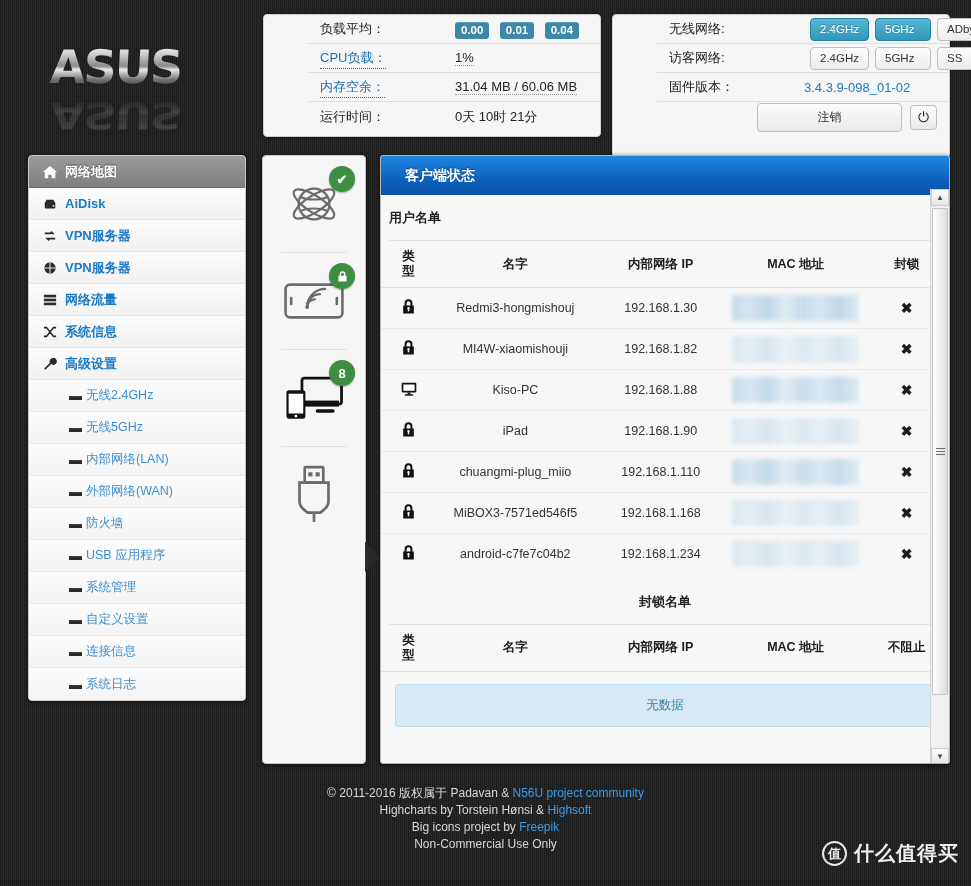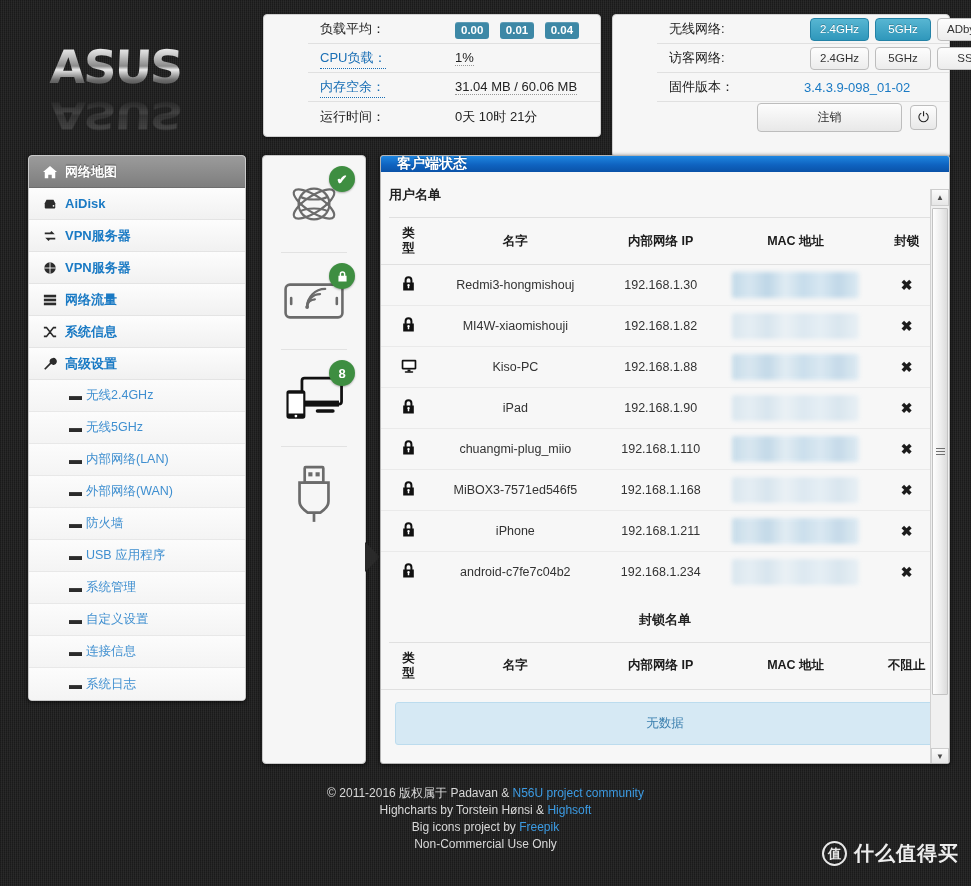--- a/index.html
+++ b/index.html
@@ -59,21 +59,21 @@
   .pval.link { color:#1a7ac4; }
 
   .badge {
     display:inline-block; background:#3d88a6; color:#fff;
     font-size:11.5px; font-weight:700; border-radius:3px;
     padding:2px 6px; margin-right:6px; line-height:13px;
     box-shadow: inset 0 1px 0 rgba(255,255,255,.18);
   }
 
   .wbtn {
-    display:inline-block; min-width:56px; text-align:center;
+    display:inline-block; min-width:56px; text-align:left;
     font-size:11.5px; padding:4px 9px; border-radius:4px;
     border:1px solid #bdbdbd; background:linear-gradient(180deg,#fdfdfd,#ececec);
     color:#333; margin-left:6px; cursor:pointer; line-height:13px;
   }
   .wbtn.on {
     background:linear-gradient(180deg,#57b6d2,#2f97bb);
     border-color:#2382a6; color:#fff; text-shadow:0 -1px 0 rgba(0,0,0,.25);
   }
   .wbtn-row { flex:1; display:flex; justify-content:flex-end; padding-right:2px;}
 
@@ -137,23 +137,23 @@
     border-left:15px solid #2a2a2a;
   }
 
   
   #main {
     position:absolute; left:380px; top:155px; width:570px; height:609px;
     background:#f7f7f7; border:1px solid #b5b5b5; border-radius:3px;
     box-shadow:0 1px 4px rgba(0,0,0,.6); overflow:hidden;
   }
   .main-header {
-    height:16px; background:linear-gradient(180deg,#1e86e0 0%,#0f63c0 55%,#0a52a8 100%);
+    height:39px; background:linear-gradient(180deg,#1e86e0 0%,#0f63c0 55%,#0a52a8 100%);
     color:#fff; font-size:14px; font-weight:700; display:flex; align-items:center;
-    padding-left:16px; text-shadow:0 -1px 1px rgba(0,0,0,.3);
+    padding-left:24px; text-shadow:0 -1px 1px rgba(0,0,0,.3);
   }
   .main-body { position:relative; height:576px; }
 
   .section-title {
     font-size:13px; font-weight:700; color:#222;
     padding:14px 0 13px; border-bottom:1px solid #e0e0e0; margin:0 8px;
   }
   table.ctbl { width:100%; border-collapse:collapse; table-layout:fixed; }
   table.ctbl th {
     font-size:12.5px; font-weight:700; color:#1c1c1c;
@@ -561,35 +561,20 @@
             <td><span class="xmark">✖</span></td>
           </tr>
           <tr>
             <td>
               <svg class="ico-lock" width="17" height="17" viewBox="0 0 16 16">
                   <path fill="#111" d="M4.3 7V4.9a3.7 3.7 0 0 1 7.4 0V7H13v7.5H3V7zm1.9 0h3.6V4.9a1.8 1.8 0 0 0-3.6 0z"></path>
                   <rect x="7.3" y="9.3" width="1.4" height="3.2" fill="#fff"></rect>
                   <circle cx="8" cy="9.5" r="1.1" fill="#fff"></circle>
                 </svg>
             </td>
-            <td>iPhone</td>
-            <td>192.168.1.211</td>
-            <td>
-                <span class="macblur f3"></span>
-              </td>
-            <td><span class="xmark">✖</span></td>
-          </tr>
-          <tr>
-            <td>
-              <svg class="ico-lock" width="17" height="17" viewBox="0 0 16 16">
-                  <path fill="#111" d="M4.3 7V4.9a3.7 3.7 0 0 1 7.4 0V7H13v7.5H3V7zm1.9 0h3.6V4.9a1.8 1.8 0 0 0-3.6 0z"></path>
-                  <rect x="7.3" y="9.3" width="1.4" height="3.2" fill="#fff"></rect>
-                  <circle cx="8" cy="9.5" r="1.1" fill="#fff"></circle>
-                </svg>
-            </td>
             <td>android-c7fe7c04b2</td>
             <td>192.168.1.234</td>
             <td>
                 <span class="macblur f2"></span>
               </td>
             <td><span class="xmark">✖</span></td>
           </tr>
         </tbody>
       </table>
 

